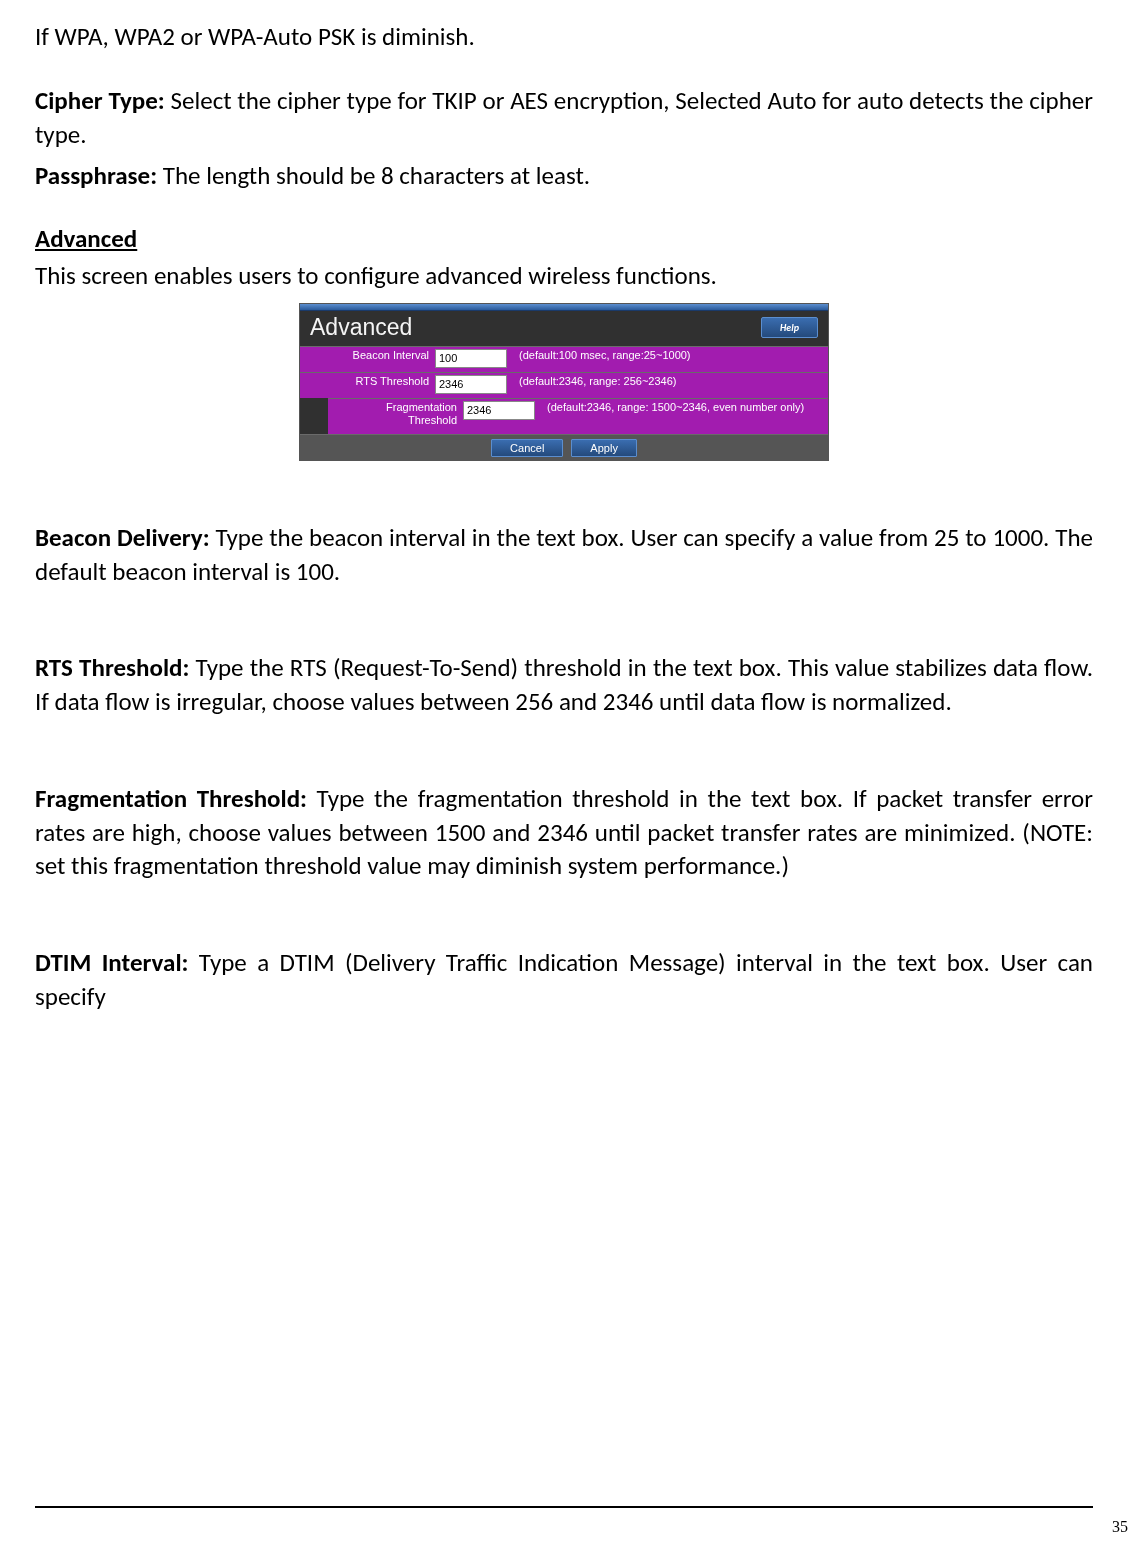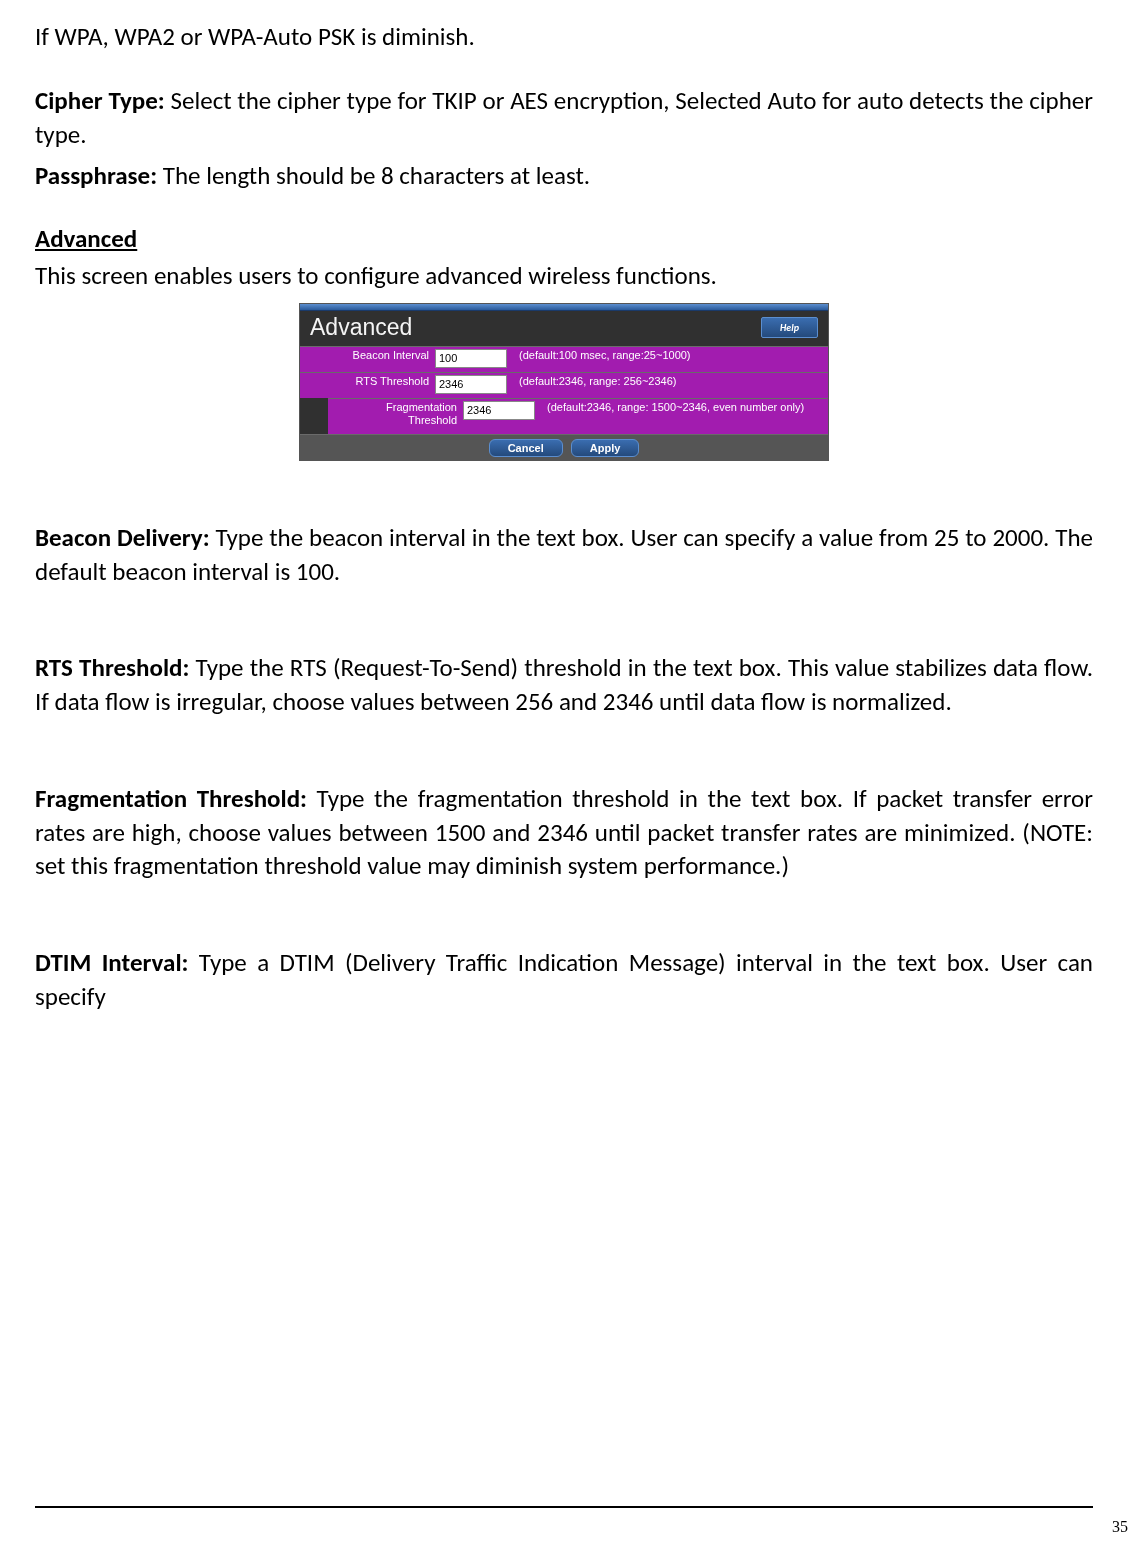--- a/index.html
+++ b/index.html
@@ -102,24 +102,24 @@
       justify-content: center;
       gap: 8px;
       padding: 4px 0 3px 0;
       background: #555;
       border-top: 1px solid #6a6a6a;
     }
     .action-btn {
       background: linear-gradient(#3a6db0, #244a7c);
       color: #fff;
       font-size: 11px;
-      font-weight: bold;
+      font-weight: normal;
       padding: 2px 18px;
       border: 1px solid #5b8ecf;
-      border-radius: 6px;
+      border-radius: 1px;
       font-family: Arial, sans-serif;
     }
     
     .footer-line {
       position: absolute;
       bottom: 50px;
       left: 35px;
       right: 35px;
       border-top: 2px solid #000;
     }
@@ -181,21 +181,21 @@
     <div class="button-row">
       <span class="action-btn">Cancel</span>
       <span class="action-btn">Apply</span>
     </div>
   </div>
 </div>
 
 <div class="spacer"></div>
 
 <p class="para justify">
-  <span class="bold">Beacon Delivery:</span><span> Type the beacon interval in the text box. User can specify a value from 25 to 2000. The default beacon interval is 100.</span>
+  <span class="bold">Beacon Delivery:</span><span> Type the beacon interval in the text box. User can specify a value from 25 to 1000. The default beacon interval is 100.</span>
 </p>
 
 <div class="spacer"></div>
 
 <p class="para justify">
   <span class="bold">RTS Threshold:</span><span> Type the RTS (Request-To-Send) threshold in the text box. This value stabilizes data flow. If data flow is irregular, choose values between 256 and 2346 until data flow is normalized.</span>
 </p>
 
 <div class="spacer"></div>
 

